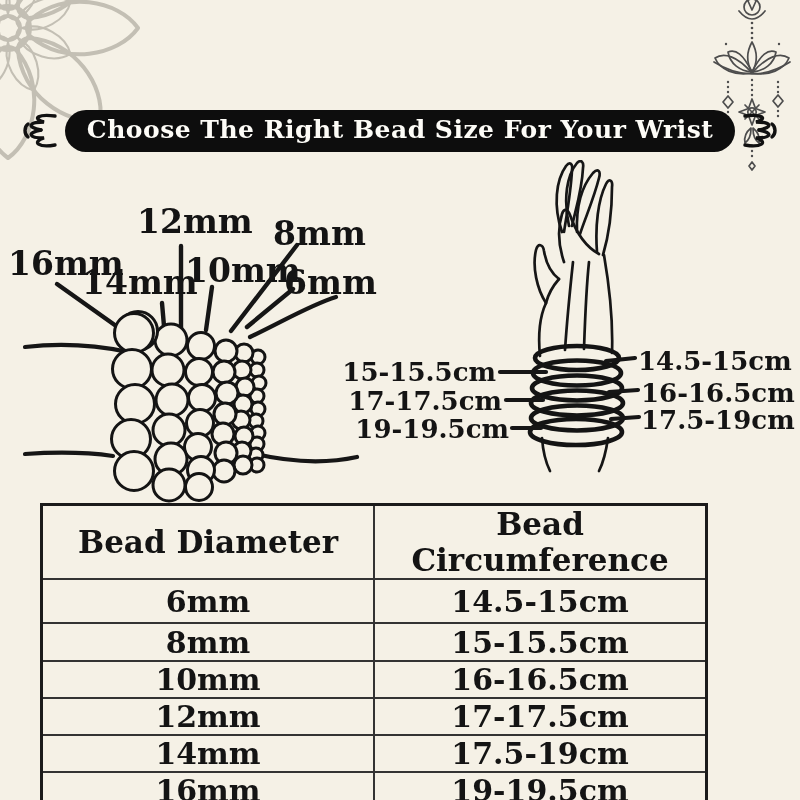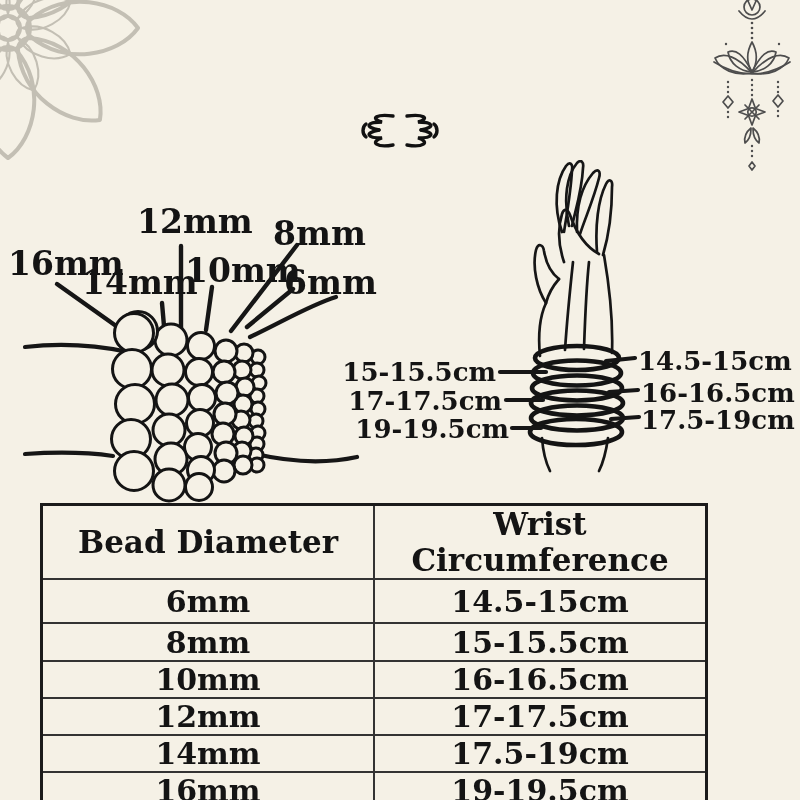--- a/index.html
+++ b/index.html
@@ -171,20 +171,23 @@
     <path d="M752,162 L755,166 L752,170 L749,166 Z"></path>
   </svg>
 
 
   <div class="banner">
     <svg class="flourish" width="38" height="42" viewBox="0 0 38 42" fill="none" stroke="#111" stroke-width="3.4" stroke-linecap="round">
       <path d="M34,6 C18,4 10,8 23,12 C8,12 5,17 20,20"></path>
       <path d="M20,20 C5,23 8,28 23,28 C10,32 18,38 34,35"></path>
       <path d="M7,14 C3,17 3,24 7,27"></path>
     </svg>
+    <div class="pill">
+      <span>Choose The Right Bead Size For Your Wrist</span>
+    </div>
     <svg class="flourish" width="38" height="42" viewBox="0 0 38 42" fill="none" stroke="#111" stroke-width="3.4" stroke-linecap="round" style="transform:scaleX(-1);">
       <path d="M34,6 C18,4 10,8 23,12 C8,12 5,17 20,20"></path>
       <path d="M20,20 C5,23 8,28 23,28 C10,32 18,38 34,35"></path>
       <path d="M7,14 C3,17 3,24 7,27"></path>
     </svg>
   </div>
 
   <svg style="position:absolute;left:0;top:160px;" width="800" height="345" viewBox="0 160 800 345" fill="none">
 
     <g stroke="#161616" stroke-width="4.2" stroke-linecap="round">
@@ -309,21 +312,21 @@
   <div class="lbl cm-lbl cm-left" style="left:343px;top:416px;">19-19.5cm</div>
 
   <div class="lbl cm-lbl" style="left:638px;top:348px;">14.5-15cm</div>
   <div class="lbl cm-lbl" style="left:641px;top:380px;">16-16.5cm</div>
   <div class="lbl cm-lbl" style="left:641px;top:407px;">17.5-19cm</div>
 
   <table class="size-table">
     <tbody>
       <tr class="hdr">
         <td>Bead Diameter</td>
-        <td>Wrist Circumference</td>
+        <td>Bead Circumference</td>
       </tr>
       <tr>
         <td>6mm</td>
         <td>14.5-15cm</td>
       </tr>
       <tr>
         <td>8mm</td>
         <td>15-15.5cm</td>
       </tr>
       <tr>

